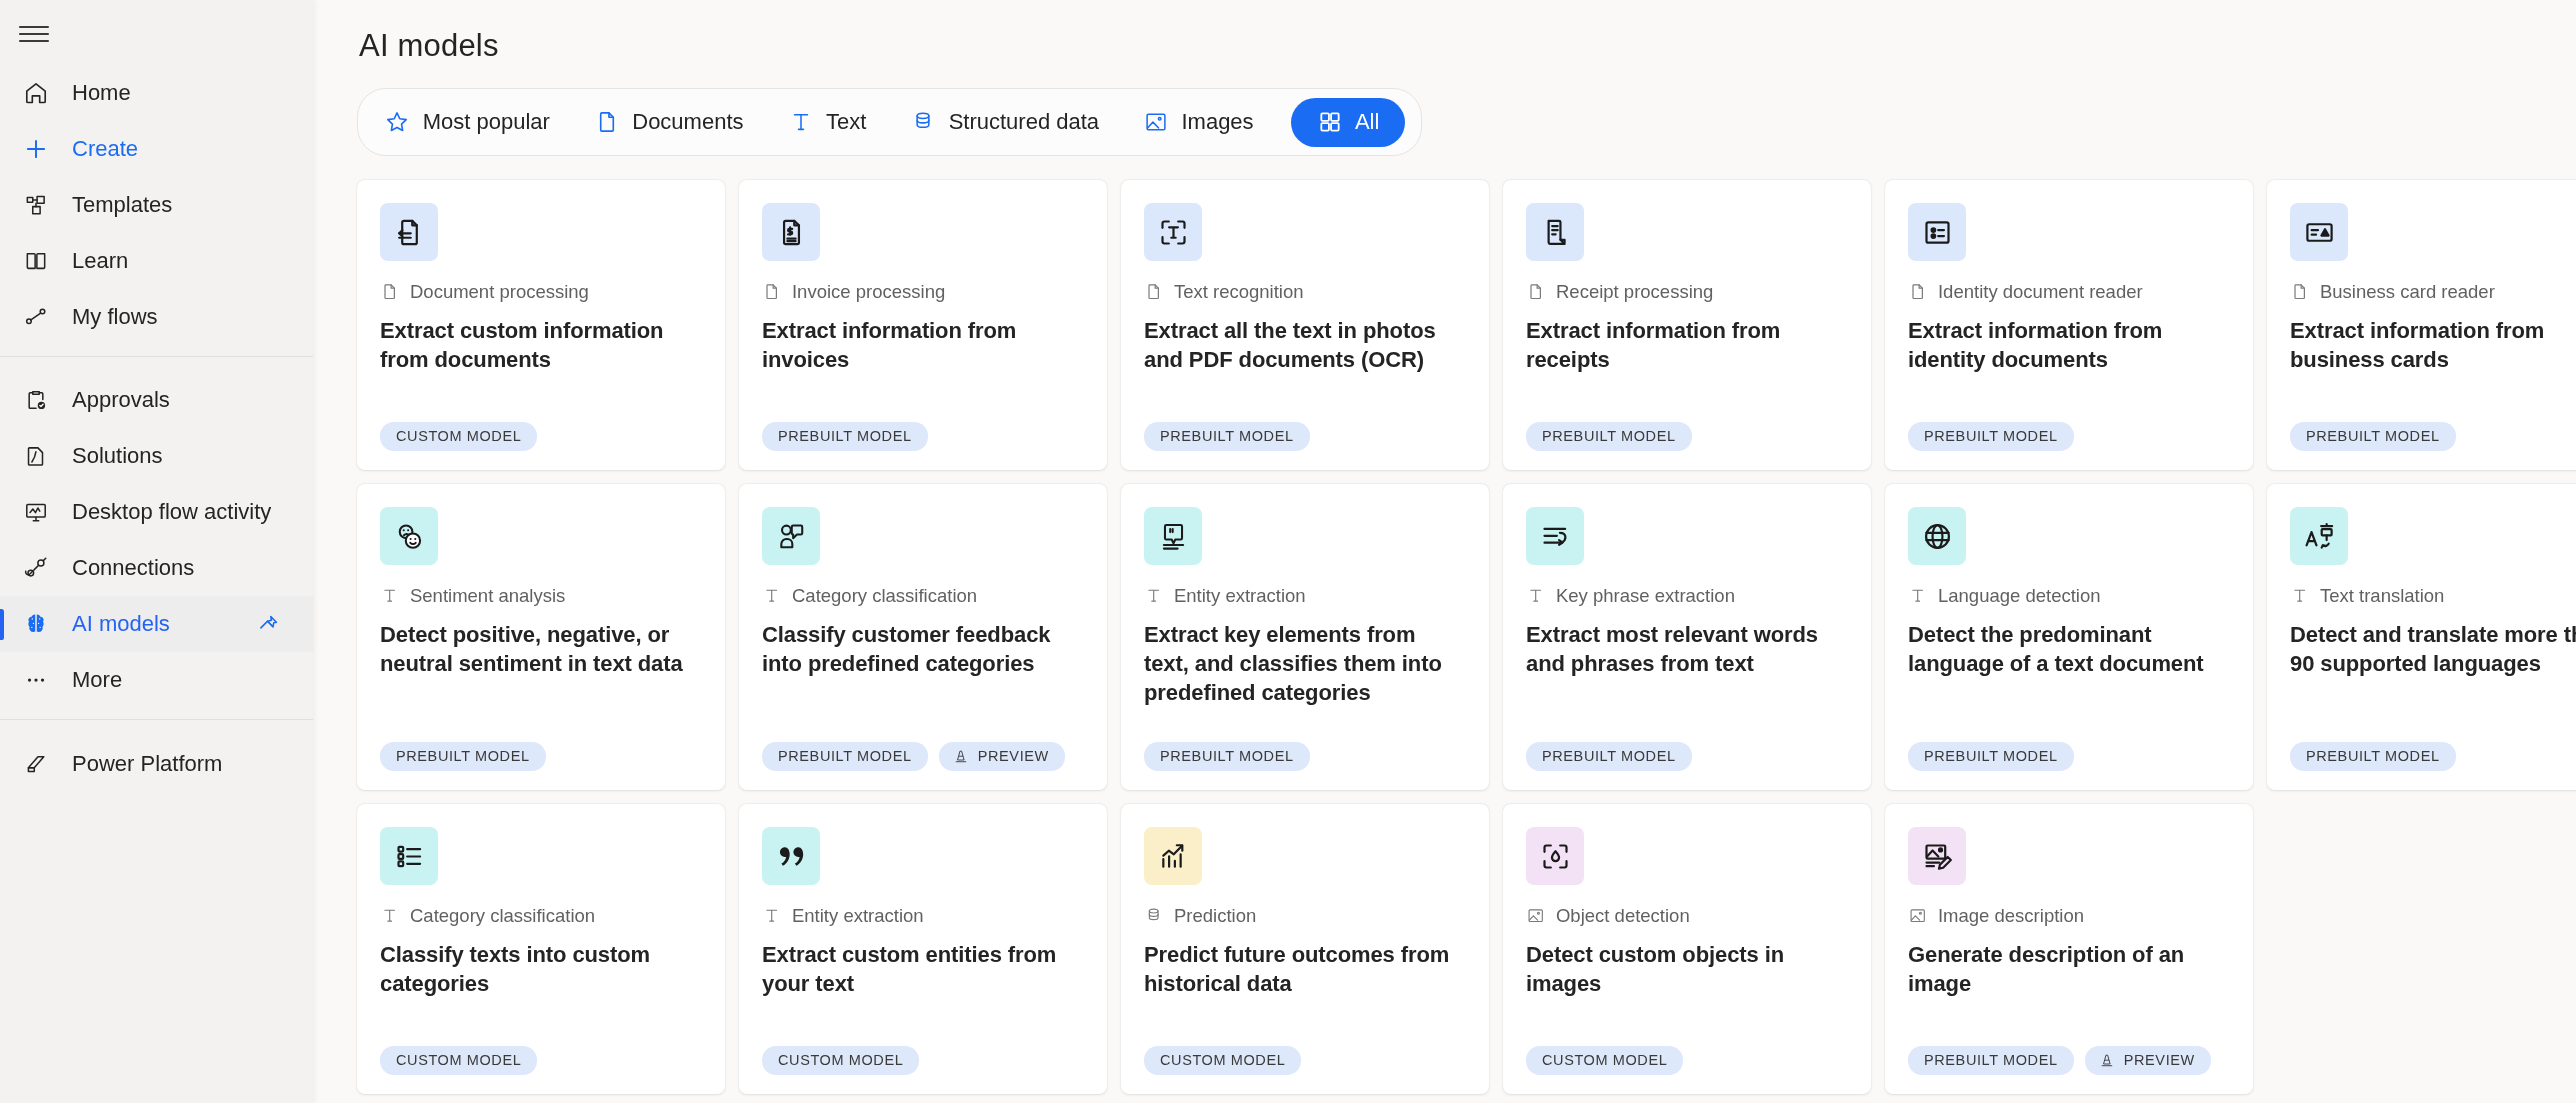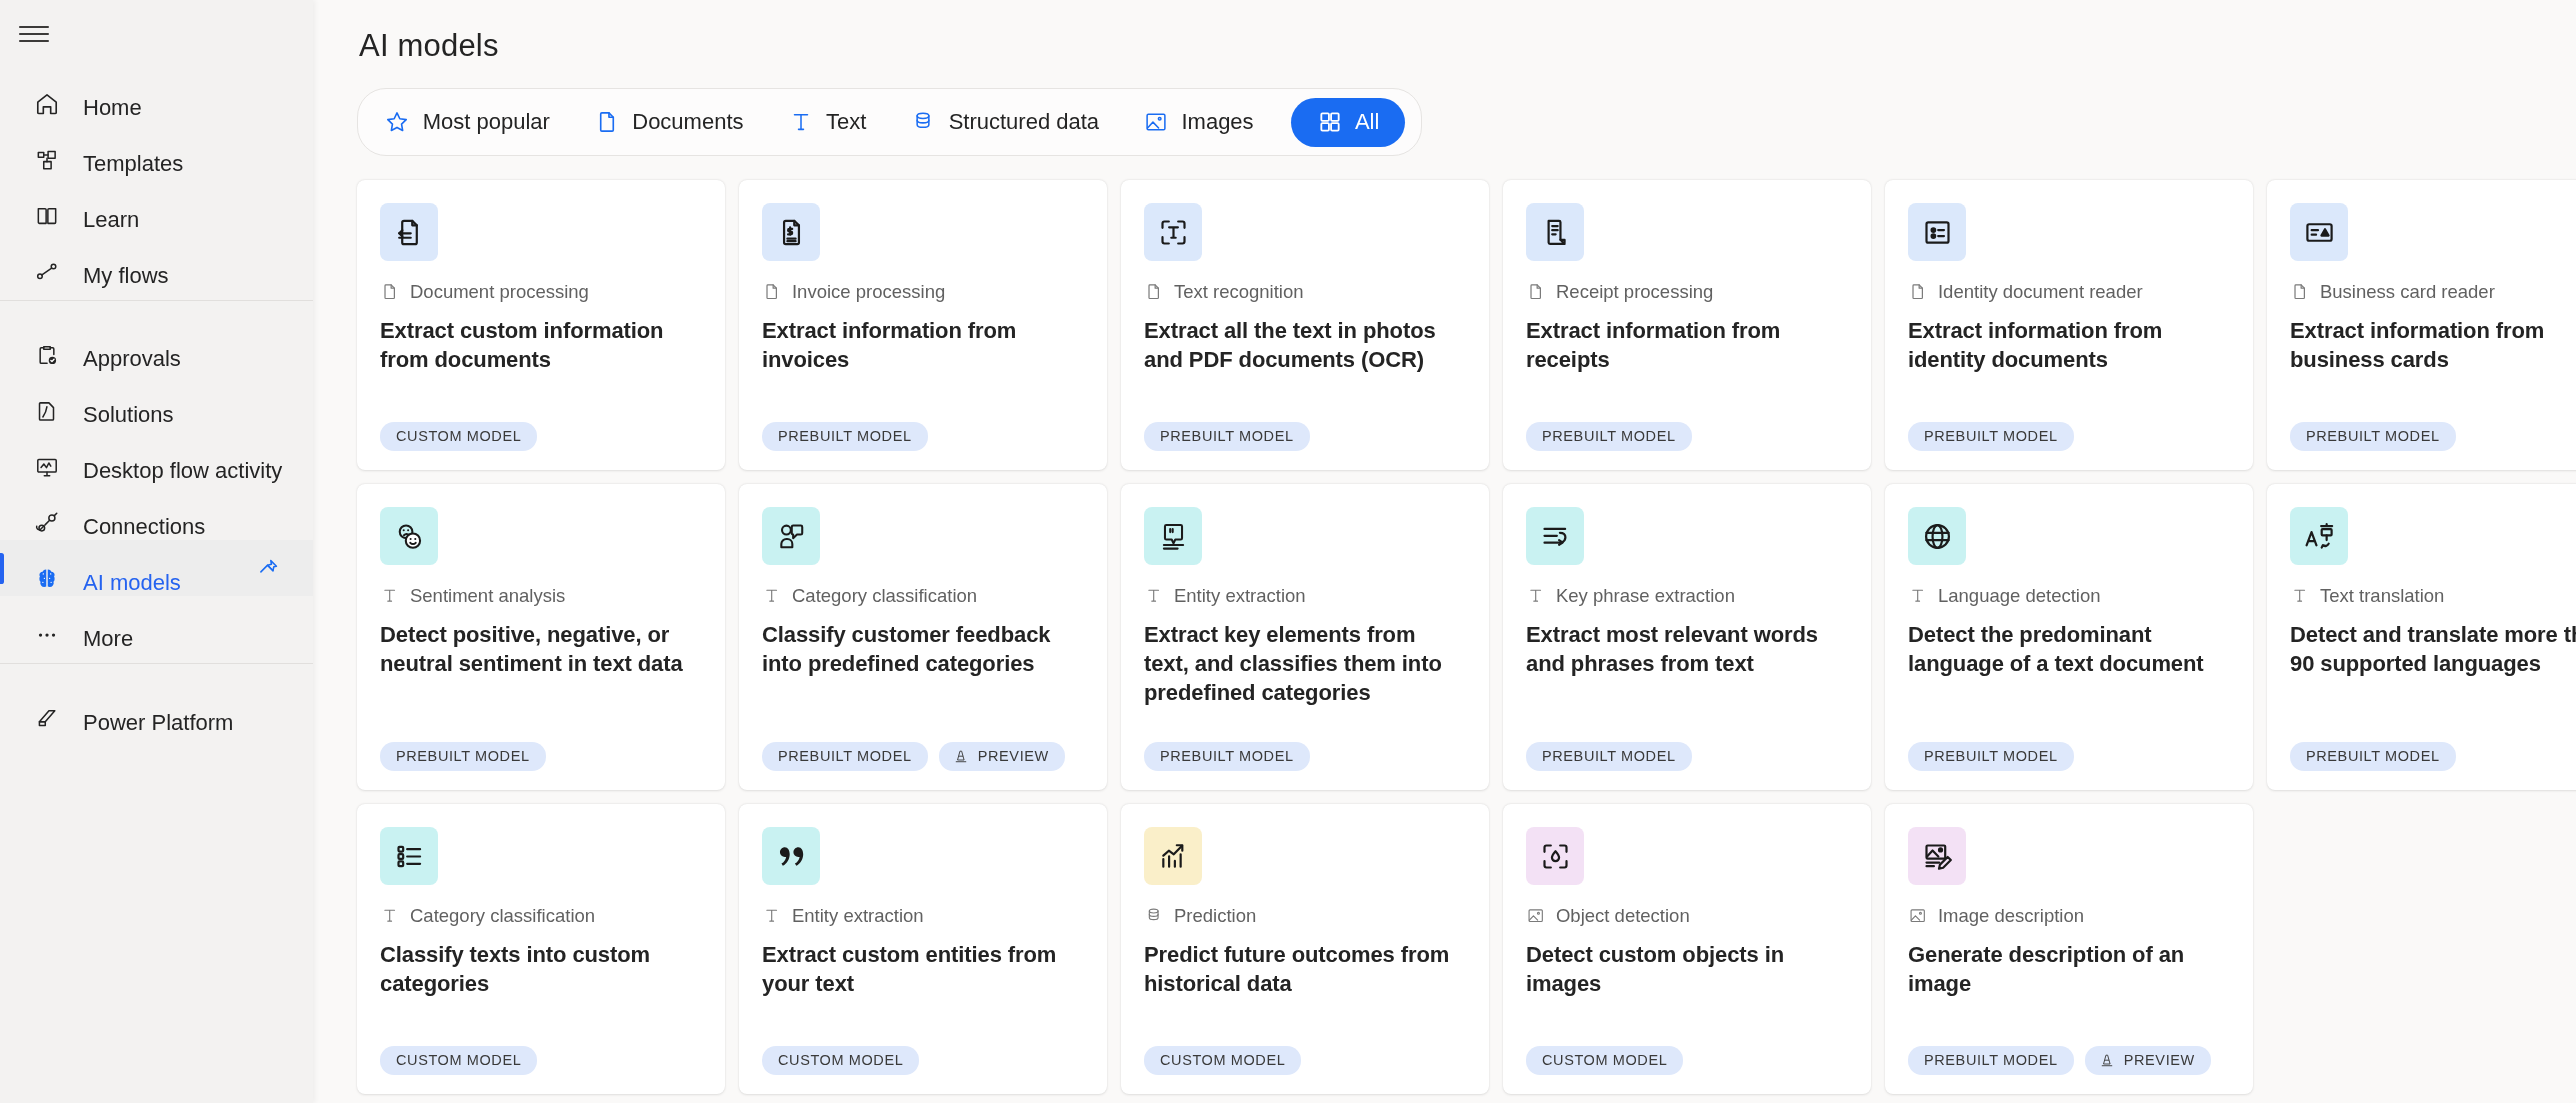--- a/index.html
+++ b/index.html
@@ -37,22 +37,22 @@
   .hamburger i { display:block; height: 1.8px; background: #3b3a39; border-radius:0.9px; }
 
   .nav-group { padding-top: 5.3px; }
   .nav-sep {
     height: 0.9px; background: #e1dfdd;
     margin: 10.6px 0 10.6px 0;
   }
   .nav-item {
     height: 56px;
     display: flex;
-    align-items: flex-end;
-    padding-left: 27px;
+    align-items: center;
+    padding-left: 16px;
     position: relative;
     cursor: pointer;
     color: #242424;
     font-size: 22px;
   }
   .nav-item.active { color: #2563f0; background: #ededed; }
   .nav-item.active::before {
     content:"";
     position:absolute; left:0; top: 12.3px; bottom: 12.3px;
     width: 4.4px; border-radius: 0 2.6px 2.6px 0;
@@ -206,20 +206,28 @@
   <div id="nav-groups">
       <div class="nav-group">
         <div class="nav-item">
           <span class="nav-ico">
             <svg width="26" height="26" viewBox="0 0 24 24" fill="none" stroke="#242424" stroke-width="1.5" stroke-linecap="round" stroke-linejoin="round">
               <path d="M3.5 10.3 12 3.6l8.5 6.7V20a.8.8 0 0 1-.8.8h-4.3v-6.2H8.6v6.2H4.3a.8.8 0 0 1-.8-.8z"></path>
             </svg>
           </span>
           <span class="nav-label">Home</span>
         </div>
+        <div class="nav-item" style="color: rgb(26, 108, 242);">
+          <span class="nav-ico">
+            <svg width="26" height="26" viewBox="0 0 24 24" fill="none" stroke="#1a6cf2" stroke-width="1.8" stroke-linecap="round" stroke-linejoin="round">
+              <path d="M12 4.5v15M4.5 12h15"></path>
+            </svg>
+          </span>
+          <span class="nav-label">Create</span>
+        </div>
         <div class="nav-item">
           <span class="nav-ico">
             <svg width="26" height="26" viewBox="0 0 24 24" fill="none" stroke="#242424" stroke-width="1.4" stroke-linecap="round" stroke-linejoin="round">
               <path d="M4 5h5v4.5H4zM13 4.2h6.5v6.2H13zM9 13.5h6.8V20H9z"></path>
               <path d="M9 7.3h4M12 10.4v3.1"></path>
             </svg>
           </span>
           <span class="nav-label">Templates</span>
         </div>
         <div class="nav-item">

